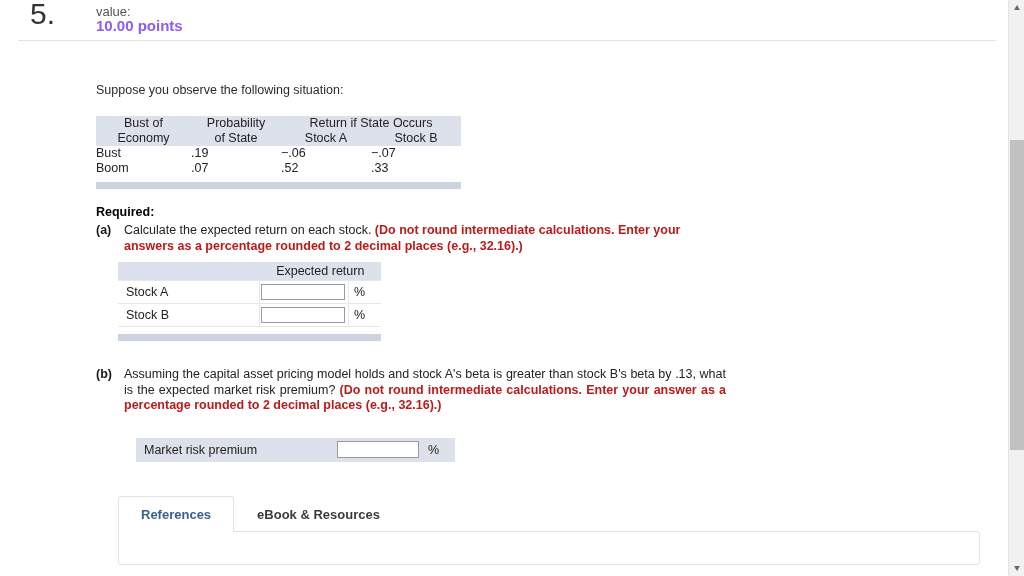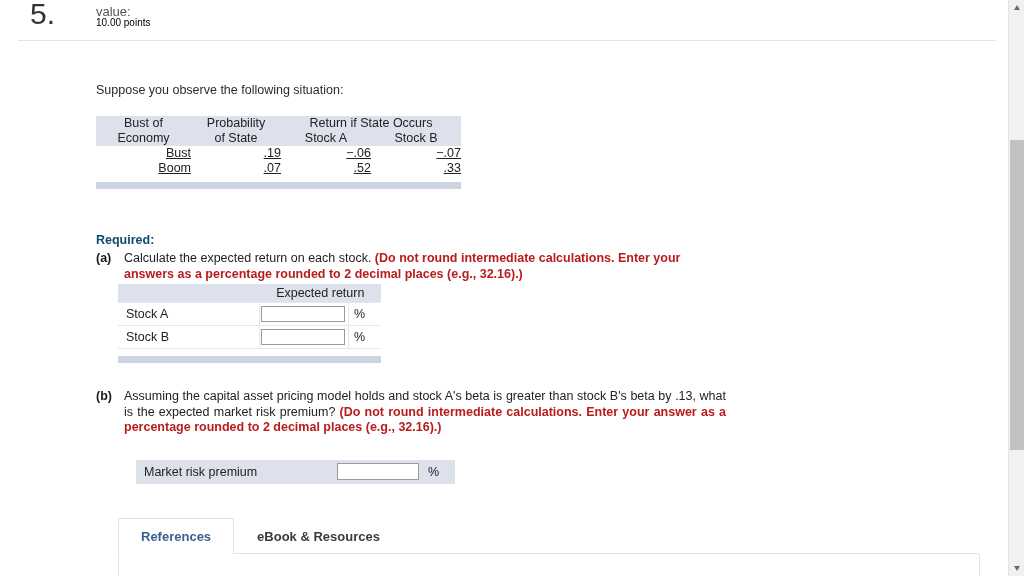--- a/index.html
+++ b/index.html
@@ -46,23 +46,23 @@
     position: absolute;
     left: 78px;
     top: 4px;
     font-size: 13px;
     color: #555555;
   }
   .q-points {
     position: absolute;
     left: 78px;
     top: 17px;
-    font-size: 10px;
-    font-weight: normal;
-    color: #000000;
+    font-size: 15px;
+    font-weight: bold;
+    color: #8b5cf6;
   }
 
   
   .content {
     padding: 0 0 0 96px;
   }
   .intro {
     font-size: 12.5px;
     color: #2b2b2b;
     margin-top: 42px;
@@ -84,41 +84,40 @@
     background: #dce1eb;
     padding: 0;
     line-height: 15px;
     height: 15px;
     text-align: center;
   }
   table.data-table td {
     padding: 0 0 0 0;
     height: 15px;
     line-height: 15px;
-    text-align: right;
-    text-decoration: underline;
+    text-align: left;
   }
   td.state-cell {
     text-align: left;
     padding-left: 6px;
   }
   tr.zebra td { background: #f4f5f6; }
   .tbl-footer-bar {
     height: 7px;
     background: #ccd4e2;
     width: 365px;
     margin-top: 6px;
   }
 
   
   .required-title {
     font-size: 12.5px;
     font-weight: bold;
-    color: #0c4a6e;
-    margin-top: 44px;
+    color: #000000;
+    margin-top: 16px;
   }
   .req-item {
     display: flex;
     font-size: 12.5px;
     margin-top: 4px;
     max-width: 630px;
     line-height: 15.5px;
   }
   .req-label {
     font-weight: bold;
@@ -129,21 +128,21 @@
   .req-body { flex: 1 1 auto; }
   .req-body.justify { text-align: justify; }
   .red-bold {
     color: #b91c1c;
     font-weight: bold;
     margin-top: 43px;
   }
 
   
   .ans-wrap {
-    margin-top: 2px;
+    margin-top: 8px;
     margin-left: 22px;
     width: 263px;
   }
   table.ans-table {
     border-collapse: collapse;
     width: 263px;
     font-size: 12.5px;
   }
   table.ans-table th.ans-head-blank {
     background: #dce1eb;

